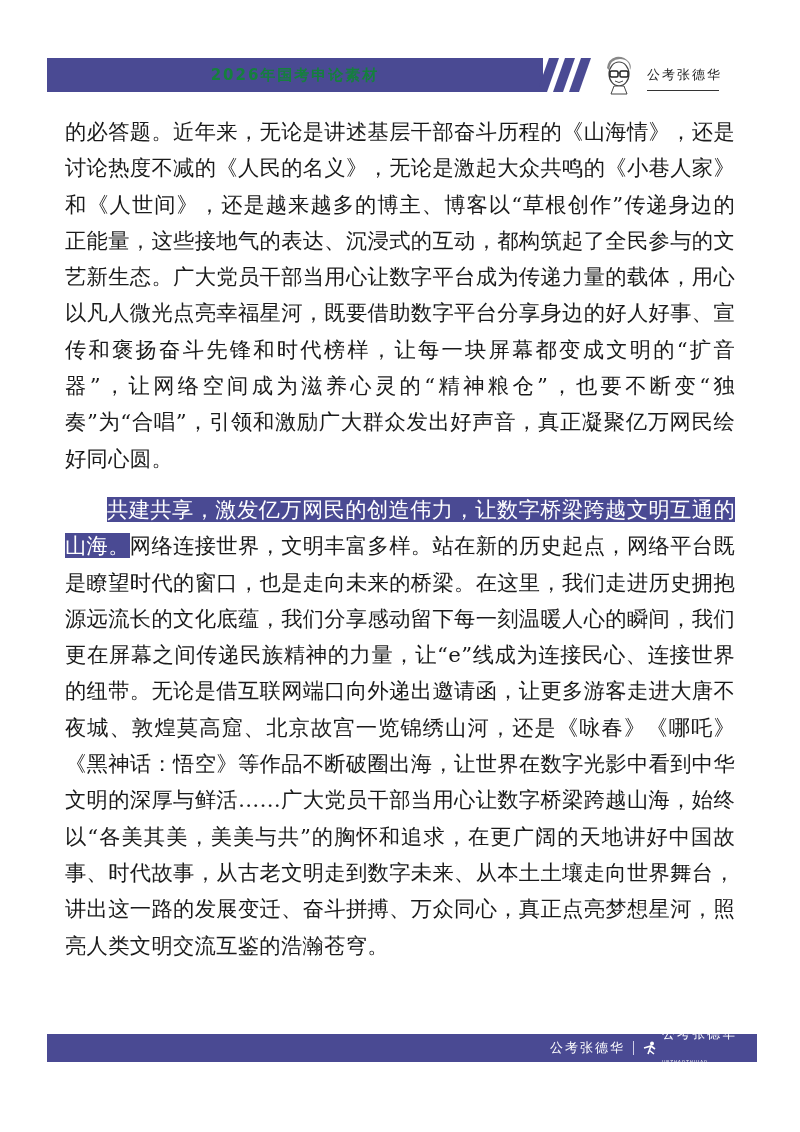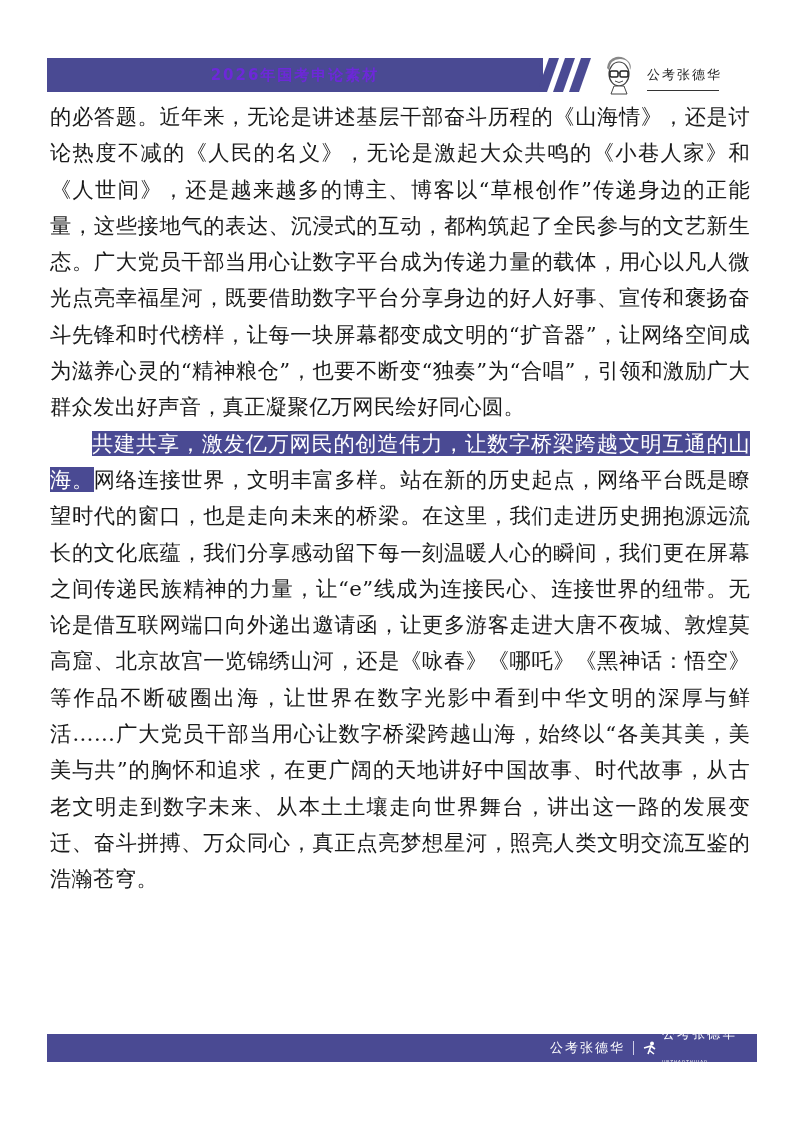--- a/index.html
+++ b/index.html
@@ -1,29 +1,29 @@
 <!DOCTYPE html>
 <html><head>
 <meta charset="utf-8">
 <style>
   html, body { margin: 0; padding: 0; }
   body { width: 800px; height: 1132px; background: #ffffff; position: relative; overflow: hidden;
          font-family: "DejaVu Serif", "Liberation Serif", serif; color: #1a1a1a; }
   .header { position: absolute; left: 47px; top: 58px; width: 710px; height: 34px; }
   .header-bar { position: absolute; left: 0; top: 0; width: 496px; height: 34px; background: #4a4a93; }
   .header-title { position: absolute; left: 0; top: 0; width: 496px; height: 34px; line-height: 34px;
-                  text-align: center; color: #6d28d9; font-family: "DejaVu Sans", sans-serif;
+                  text-align: center; color: #15803d; font-family: "DejaVu Sans", sans-serif;
                   font-weight: bold; font-size: 15px; letter-spacing: 2px; }
   .stripes { position: absolute; left: 492px; top: 0; height: 34px; width: 60px; }
   .avatar { position: absolute; left: 555px; top: -2px; width: 34px; height: 40px; }
   .author { position: absolute; left: 600px; top: 8px; font-family: "DejaVu Sans", sans-serif;
             font-size: 13px; color: #222; letter-spacing: 2px; }
   .author-line { position: absolute; left: 600px; top: 32px; width: 72px; height: 1px; background: #333; }
   .content { position: absolute; left: 50px; top: 99px; width: 700px; }
-  .para { font-size: 21.3px; line-height: 36.3px; text-align: justify; margin: 0; letter-spacing: 0.3px; }
+  .para { font-size: 21.3px; line-height: 36.3px; text-align: justify; margin: 15px; letter-spacing: 0.3px; }
   .para.indent { text-indent: 42px; }
   .highlight { background: #4a4a93; color: #ffffff; }
   .footer { position: absolute; left: 47px; top: 1034px; width: 710px; height: 28px; background: #4a4a93; }
   .footer-text { position: absolute; right: 20px; top: 0; height: 28px; line-height: 28px; color: #fff;
                  font-family: "DejaVu Sans", sans-serif; font-size: 13px; letter-spacing: 2px; display: flex; align-items: center; gap: 8px; }
   .footer-sep { width: 1px; height: 14px; background: #cfcfe6; }
   .brand { display: flex; align-items: center; gap: 4px; }
   .brand-sub { font-size: 4px; letter-spacing: 1px; display: block; }
 </style>
 </head>

